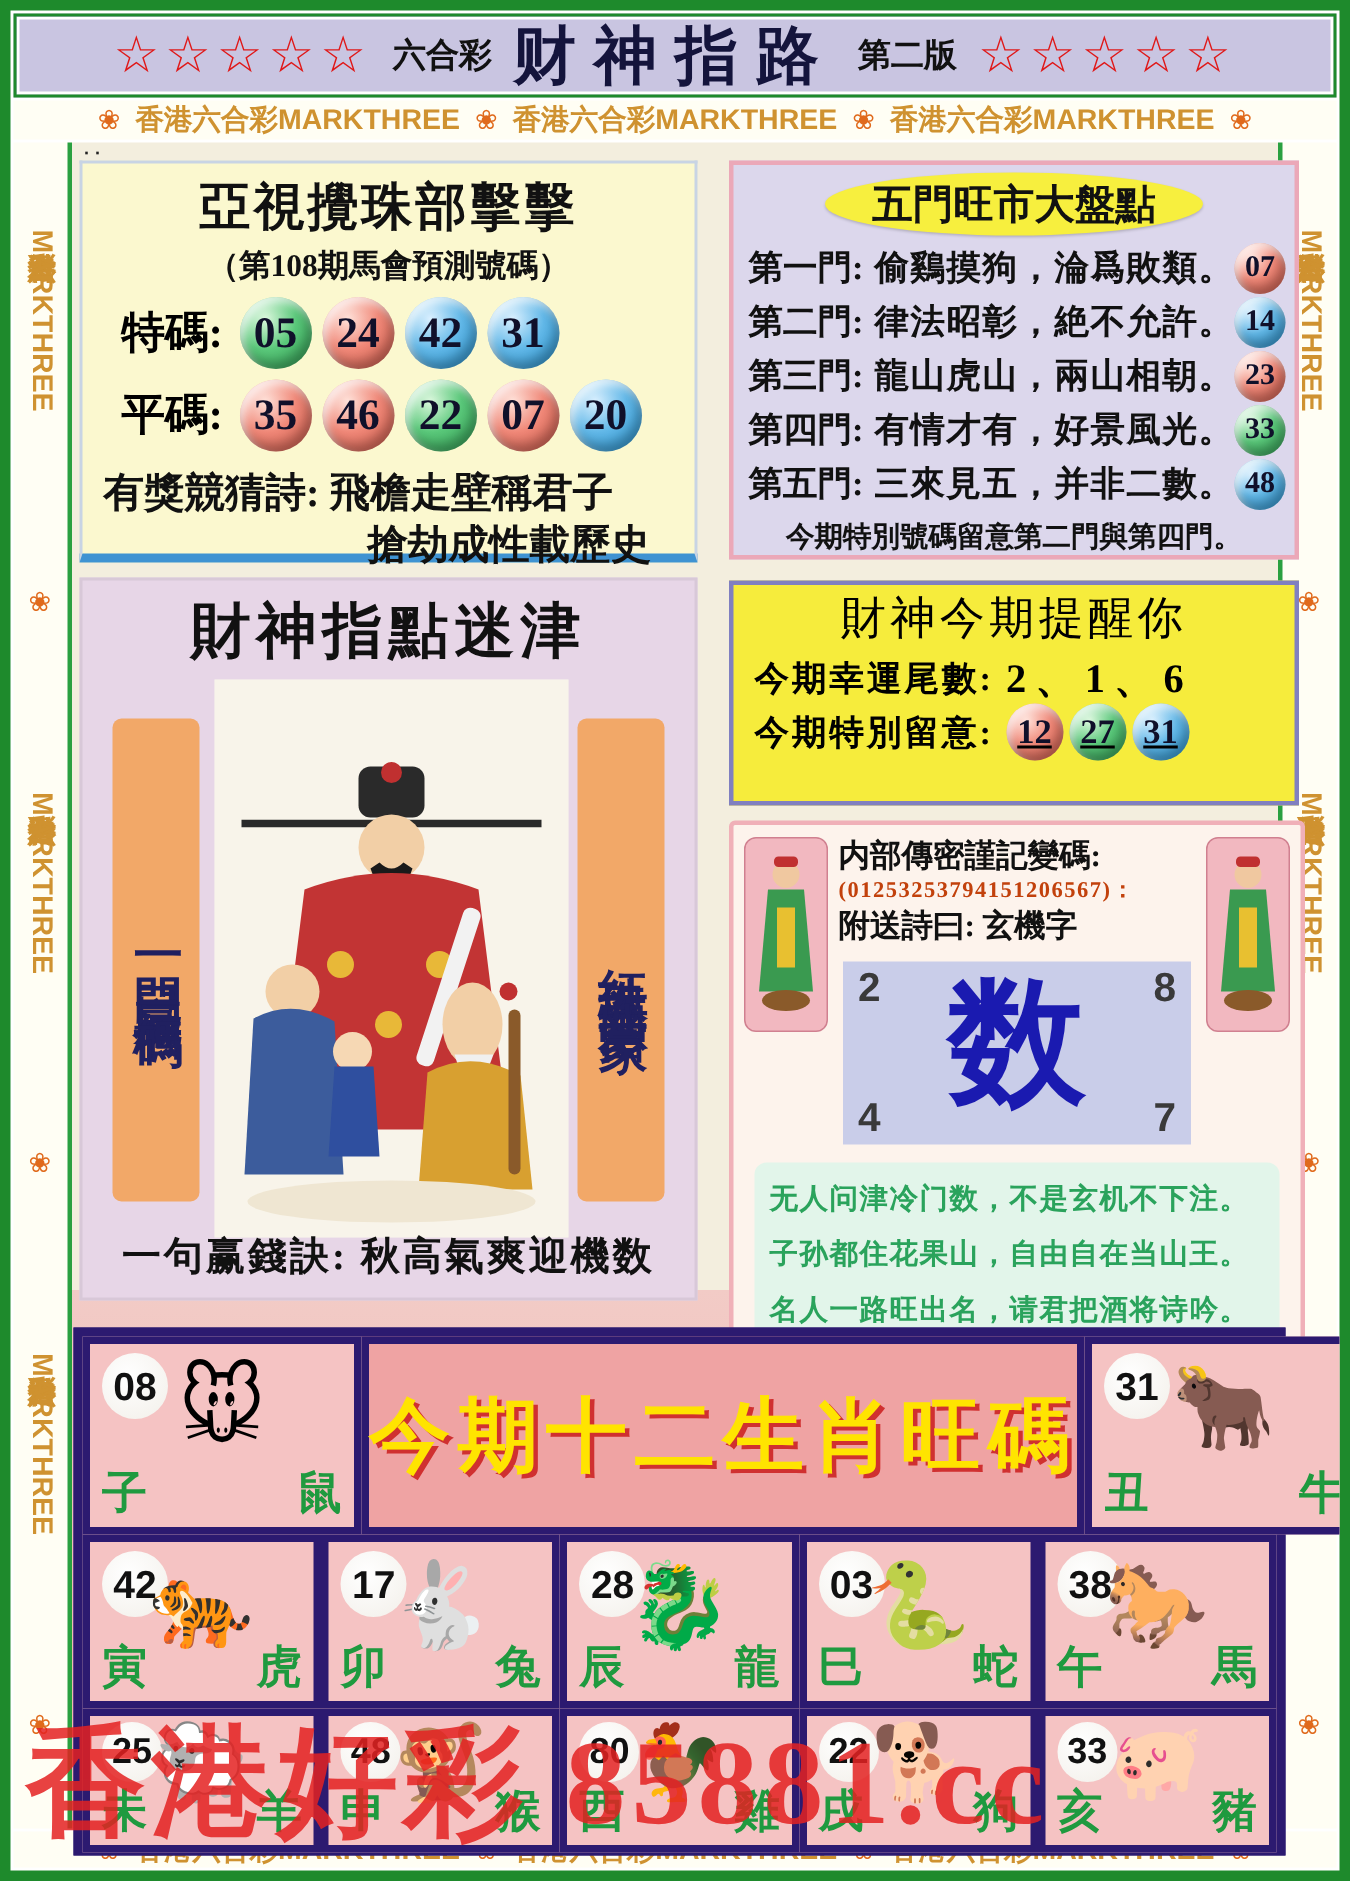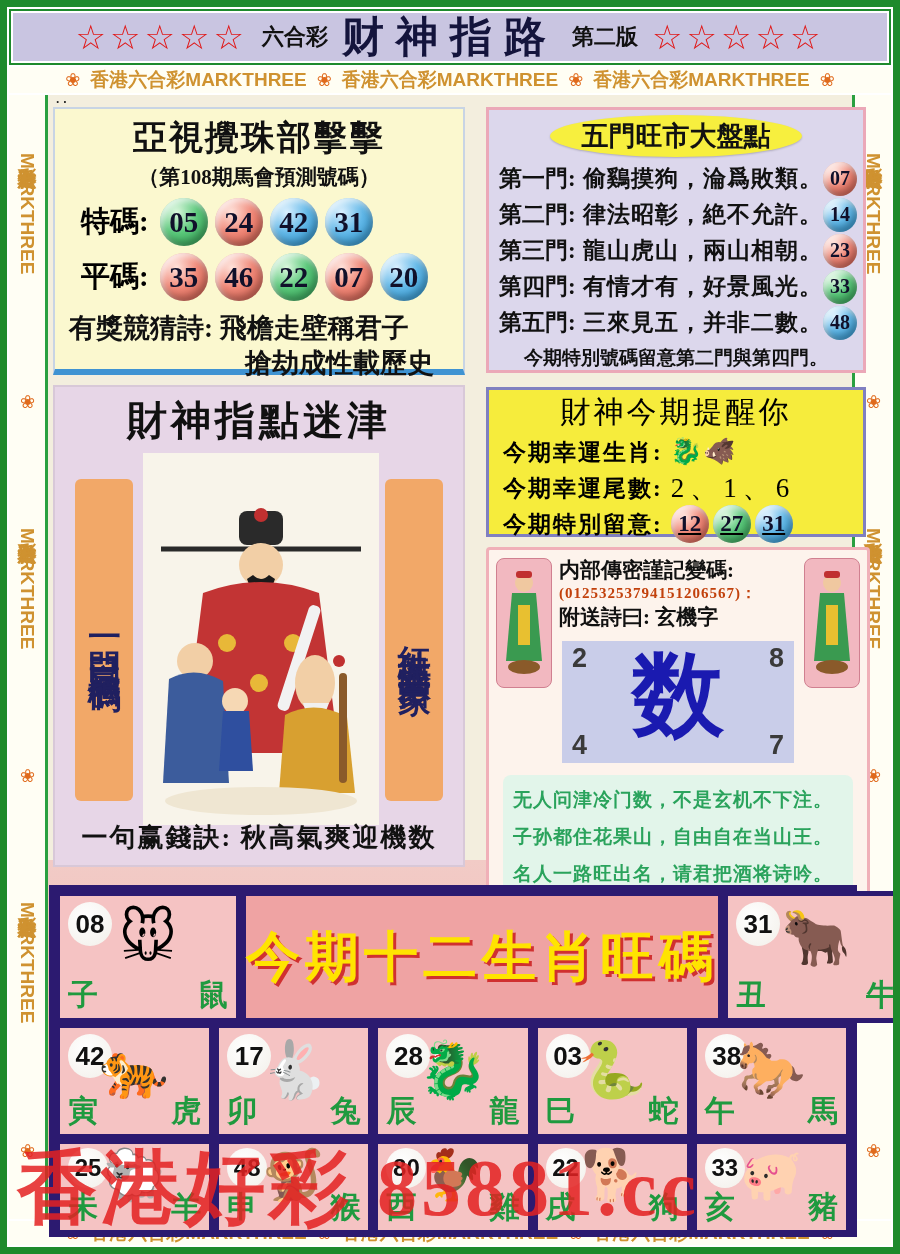--- a/index.html
+++ b/index.html
@@ -67,21 +67,21 @@
   .doorrow .dl{font-size:23px;font-weight:bold;color:#111;width:84px;flex:none;}
   .doorrow .dt{font-size:23px;font-weight:bold;color:#111;flex:1;letter-spacing:1px;}
   .panelB .bfoot{font-size:19px;font-weight:bold;color:#111;text-align:center;margin-top:5px;}
   
   .panelC{position:absolute;left:438px;top:292px;width:380px;height:150px;background:#f6ec3c;
           border:3px solid #8080c0;box-sizing:border-box;
           font-family:"Liberation Serif","DejaVu Serif",serif;}
   .panelC .t{font-size:30px;font-weight:normal;text-align:center;margin-top:2px;letter-spacing:3px;}
   .crow{display:flex;align-items:center;margin:2px 0 0 14px;height:34px;gap:8px;}
   .crow .cl{font-size:23px;font-weight:bold;letter-spacing:2px;}
-  .crow .cv{font-size:27px;font-weight:normal;letter-spacing:6px;}
+  .crow .cv{font-size:27px;font-weight:bold;letter-spacing:6px;}
   .crow .zico{font-size:26px;line-height:1;}
   
   .panelD{position:absolute;left:438px;top:452px;width:384px;height:424px;background:#fdf3ec;
           border:3px solid #f0b0b8;border-radius:4px;box-sizing:border-box;}
   .deity{position:absolute;top:8px;width:54px;height:128px;background:#f2b8c0;border:1px solid #d08090;
          border-radius:8px;display:flex;align-items:center;justify-content:center;}
   .deity.l{left:7px;} .deity.r{right:7px;}
   .panelD .sec{margin:6px 70px 0;text-align:left;font-family:"Liberation Serif","DejaVu Serif",serif;}
   .panelD .sec .s1{font-size:21px;font-weight:bold;color:#111;}
   .panelD .sec .s2{font-size:15px;font-weight:bold;color:#c2410c;letter-spacing:1px;}
@@ -247,24 +247,20 @@
             <span class="dt">三來見五，并非二數。</span>
             <span class="ball blue sm">48</span>
           </div>
         </div>
       <div class="bfoot">今期特別號碼留意第二門與第四門。</div>
     </div>
 
     <div class="panelC">
       <div class="t">財神今期提醒你</div>
       <div class="crow">
-        <span class="cl">今期幸運生肖:</span>
-        <span class="zico" id="zodiac-icons"><span class="zico">🐉</span><span class="zico">🐗</span></span>
-      </div>
-      <div class="crow">
         <span class="cl">今期幸運尾數:</span>
         <span class="cv">2、1、6</span>
       </div>
       <div class="crow">
         <span class="cl">今期特別留意:</span>
         <span id="reminder-balls" style="display:flex;gap:4px;text-decoration:underline;">
             <span class="ball red mid">12</span>
             <span class="ball green mid">27</span>
             <span class="ball blue mid">31</span>
           </span>

